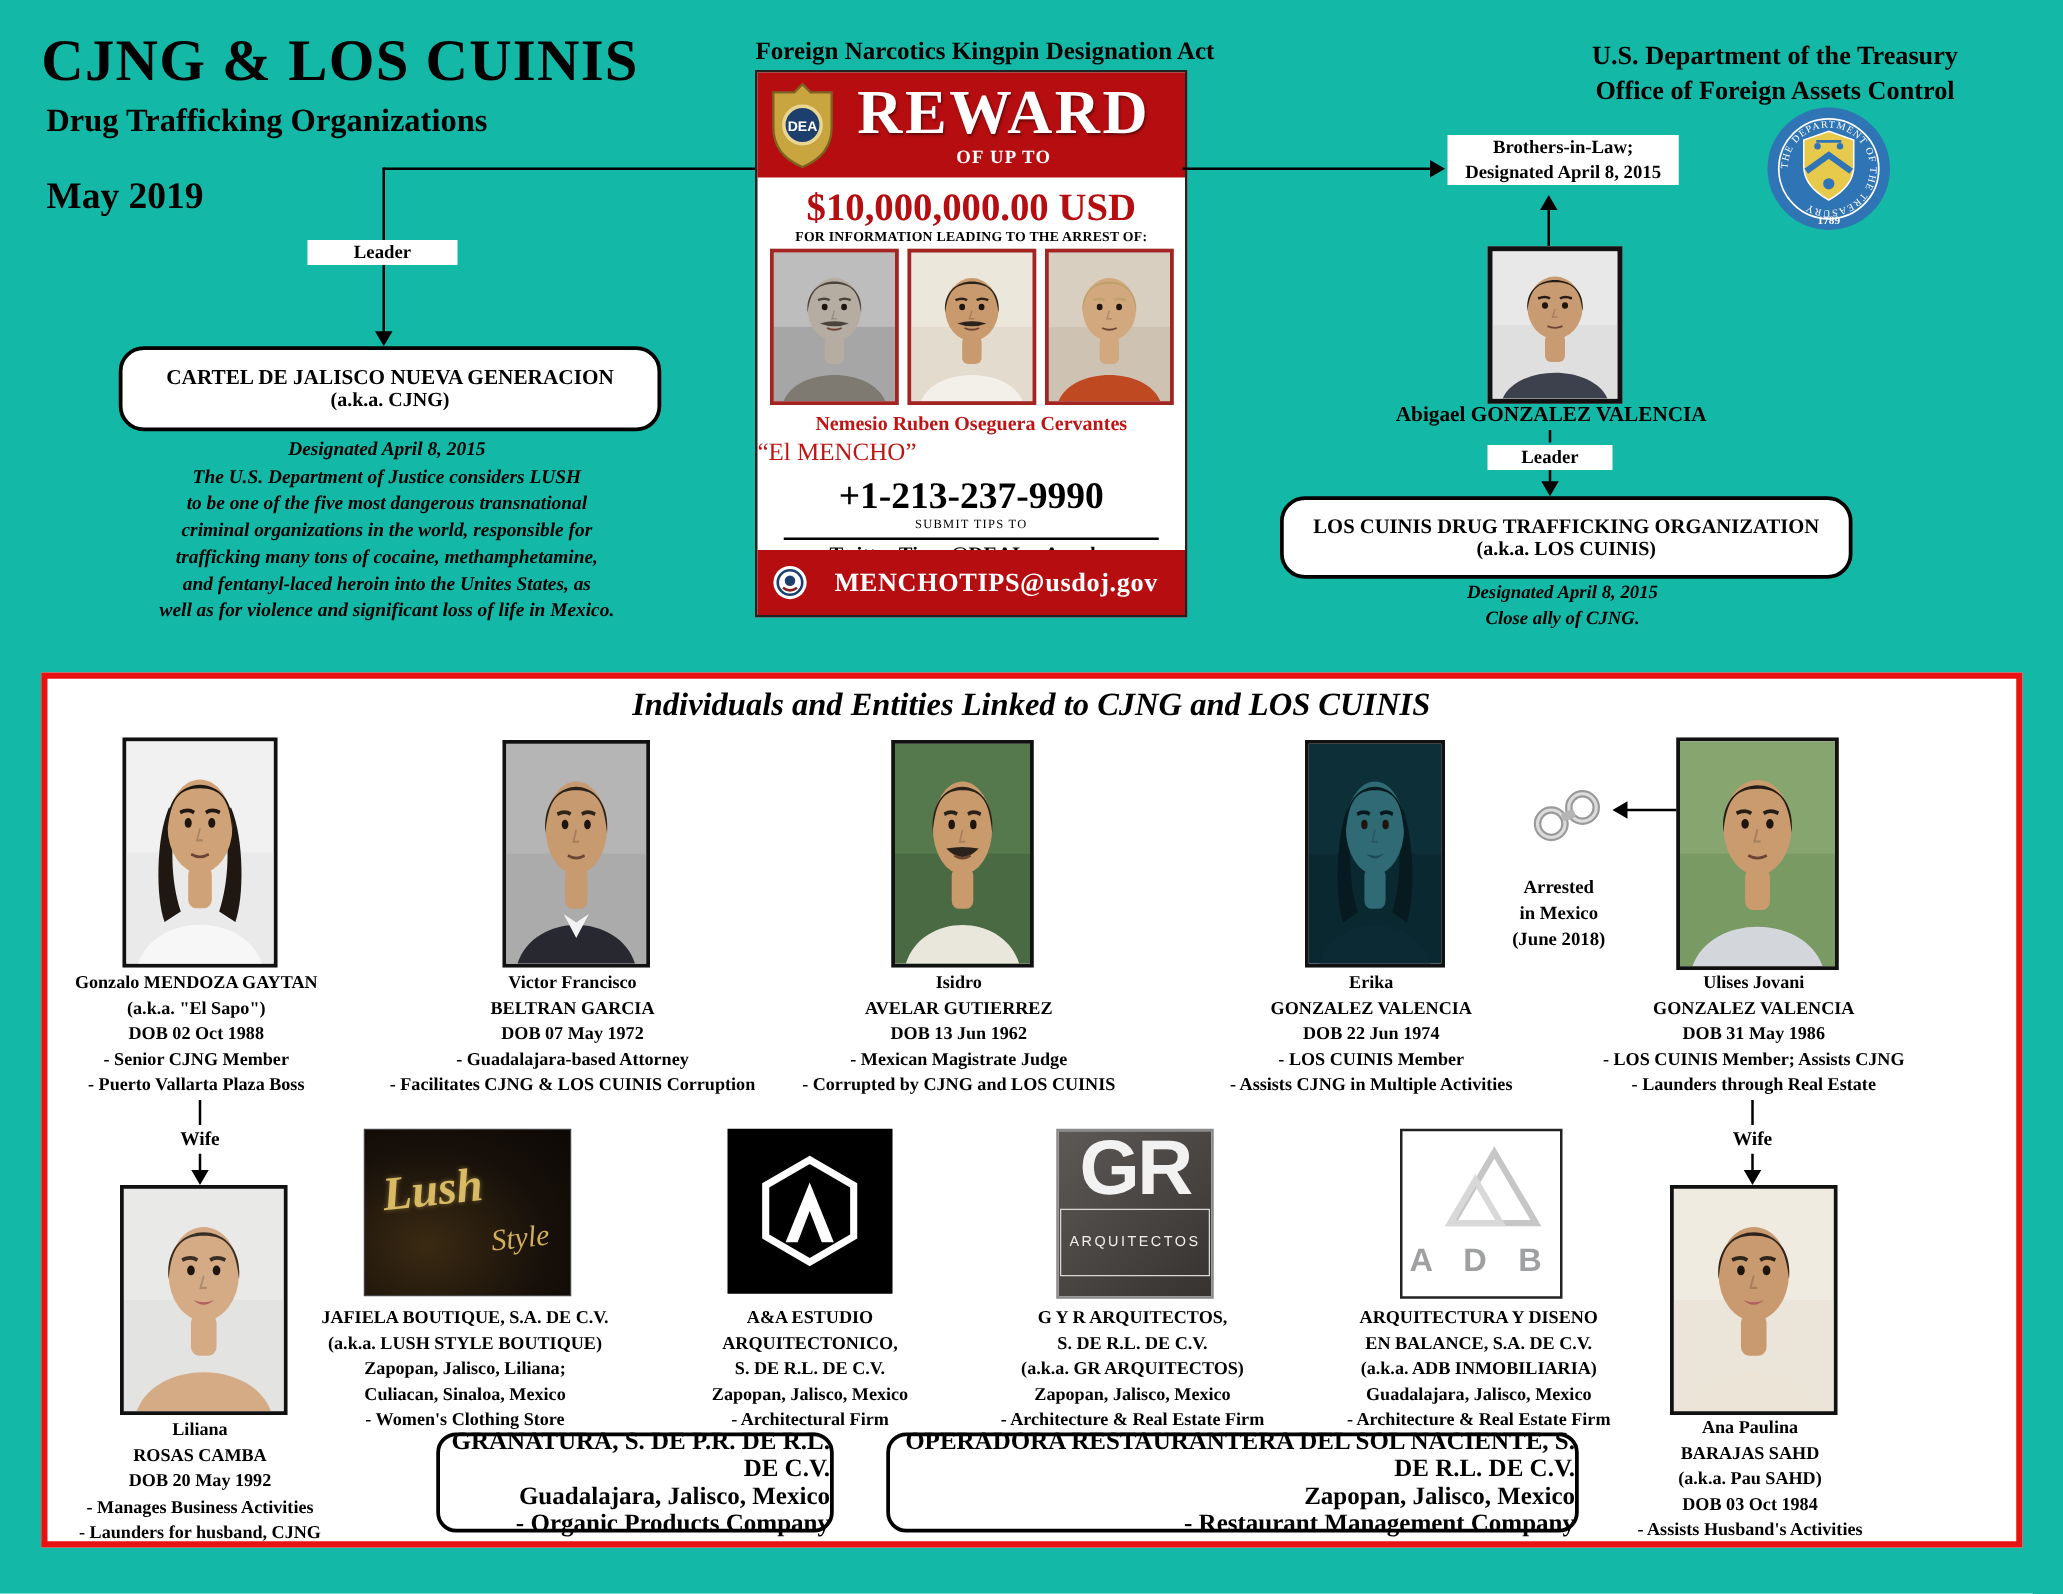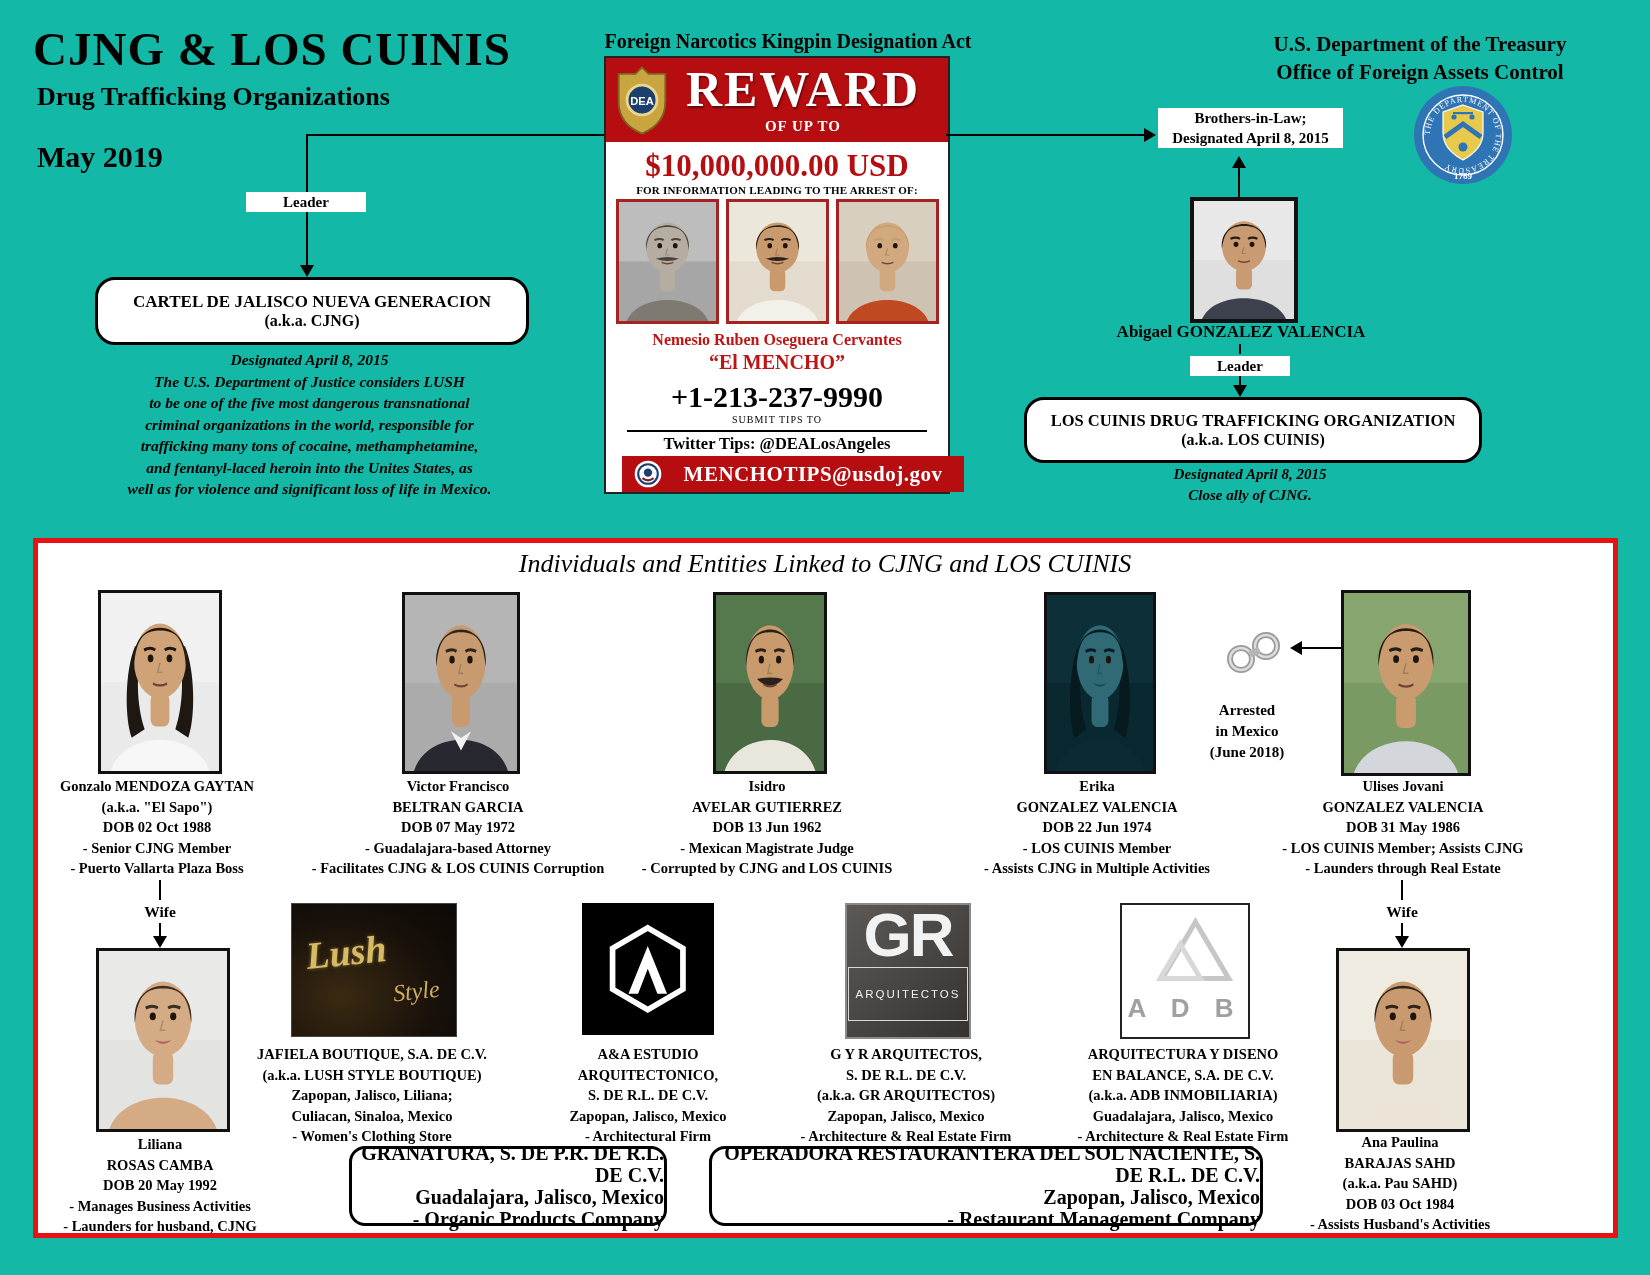--- a/index.html
+++ b/index.html
@@ -32,32 +32,32 @@
   .p-header{position:absolute;left:0;top:0;width:100%;height:84px;background:var(--poster-red,#b60d10);}
   .p-reward{position:absolute;left:58px;top:2px;width:278px;text-align:center;color:#fff;font-size:50px;font-weight:bold;letter-spacing:2px;text-shadow:1px 2px 2px rgba(0,0,0,.45);}
   .p-ofupto{position:absolute;left:58px;top:60px;width:278px;text-align:center;color:#fff;font-size:15px;font-weight:bold;letter-spacing:1px;}
   .p-badge{position:absolute;left:8px;top:6px;width:56px;height:72px;}
   .p-amount{position:absolute;left:0;top:90px;width:100%;text-align:center;color:var(--poster-red,#b60d10);font-size:31px;font-weight:bold;}
   .p-lead{position:absolute;left:0;top:126px;width:100%;text-align:center;font-size:11px;font-weight:bold;letter-spacing:.2px;}
   .p-photos{position:absolute;left:0;top:141px;width:100%;display:flex;justify-content:center;gap:7px;}
   .p-photo{width:97px;height:119px;border:3px solid #a42422;overflow:hidden;background:#ccc;}
   .p-photo svg,.photo svg{width:100%;height:100%;display:block;}
   .p-name{position:absolute;left:0;top:273px;width:100%;text-align:center;color:#c01414;font-size:16px;font-weight:bold;}
-  .p-alias{position:absolute;left:0;top:293px;width:100%;text-align:center;color:#c01414;font-size:20px;font-weight:bold;}
+  .p-alias{position:absolute;left:0;top:293px;width:100%;text-align:left;color:#c01414;font-size:20px;font-weight:normal;}
   .p-phone{position:absolute;left:0;top:322px;width:100%;text-align:center;font-size:30px;font-weight:bold;}
   .p-submit{position:absolute;left:0;top:356px;width:100%;text-align:center;font-size:10px;letter-spacing:1px;}
   .p-line{position:absolute;left:21px;top:372px;width:300px;height:2px;background:#000;}
   .p-twitter{position:absolute;left:0;top:376px;width:100%;text-align:center;font-size:16.5px;font-weight:bold;}
-  .p-footer{position:absolute;left:16px;bottom:0;width:100%;height:36px;background:var(--poster-red,#b60d10);display:flex;align-items:center;}
+  .p-footer{position:absolute;left:0;bottom:0;width:100%;height:52px;background:var(--poster-red,#b60d10);display:flex;align-items:center;}
   .p-footseal{width:28px;height:28px;margin-left:12px;flex:0 0 auto;}
   .p-email{flex:1;text-align:center;color:#fff;font-size:21px;font-weight:bold;letter-spacing:.5px;}
 
   
   .red-section{position:absolute;left:33px;top:538px;width:1575px;height:690px;border:5px solid var(--border-red,#e81212);background:#fff;}
-  .linked-title{position:absolute;left:300px;top:549px;width:1050px;text-align:center;font-size:26px;font-weight:normal;font-style:italic;}
+  .linked-title{position:absolute;left:300px;top:549px;width:1050px;text-align:center;font-size:26px;font-weight:bold;font-style:italic;}
   .photo{position:absolute;border:3px solid #111;overflow:hidden;background:#ddd;}
   .lines{position:absolute;}
   .lines > div{font-size:14.5px;line-height:20.5px;font-weight:bold;text-align:center;}
   .lines-sm > div{font-size:20px;line-height:22px;font-weight:bold;text-align:right;}
 
   .entity-box{position:absolute;border:3px solid #000;border-radius:16px;background:#fff;display:flex;flex-direction:column;justify-content:center;}
 
   
   .logo-lush{background:radial-gradient(ellipse at 30% 70%, #3a2a12 0%, #17100a 60%, #0c0805 100%);border:1px solid #444;overflow:hidden;}
   .lush-w1{position:absolute;left:14px;top:26px;color:#d8b964;font-size:38px;font-style:italic;font-weight:bold;transform:rotate(-6deg);text-shadow:0 0 4px rgba(216,185,100,.5);}

